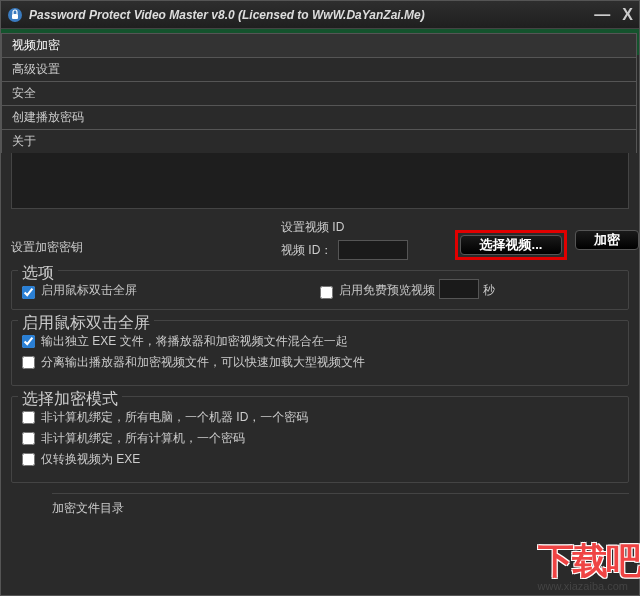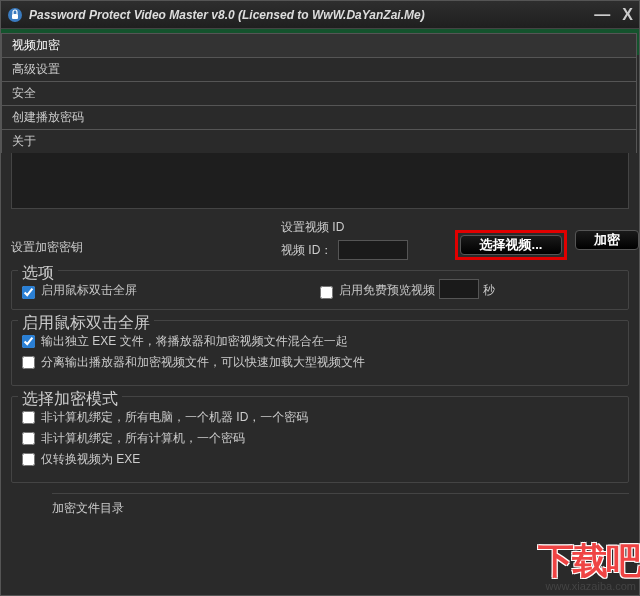--- a/index.html
+++ b/index.html
@@ -30,21 +30,21 @@
 .fieldset { border: 1px solid #444; border-radius: 2px; margin-top: 10px; padding: 8px 10px 10px 10px; position: relative; }
 .fieldset-legend { position: absolute; top: -8px; left: 6px; background: #2a2a2a; padding: 0 4px; font-size: 16px; color: #ccc; }
 .opt-line { display: flex; align-items: center; margin: 4px 0; font-size: 12px; color: #ccc; }
 .checkbox { width: 13px; height: 13px; margin-right: 6px; cursor: pointer; accent-color: #2a7fd4; }
 .opt-row-flex { display: flex; }
 .opt-half { flex: 1; display: flex; align-items: flex-end; }
 .sec-input { width: 40px; margin: 0 4px; }
 .dir-label { font-size: 12px; color: #ccc; margin-top: 10px; border-top: 1px solid #444; padding-top: 6px; margin-left: 41px; }
 .watermark { position: absolute; right: 0; bottom: 4px; text-align: right; pointer-events: none; }
 .wm-big { font-size: 36px; font-weight: 900; color: #ef4444; letter-spacing: -2px; text-shadow: 1px 1px 0 #fff, -1px -1px 0 #fff, 1px -1px 0 #fff, -1px 1px 0 #fff; }
-.wm-small { font-size: 11px; color: #444; margin-top: -6px; padding-right: 4px; }
+.wm-small { font-size: 11px; color: #444; margin-top: -6px; padding-right: 12px; }
 </style>
 </head>
 <body>
 
 <div class="window">
   <div class="titlebar">
     <span class="app-icon">
       <svg width="16" height="16" viewBox="0 0 16 16">
           <circle cx="8" cy="8" r="7" fill="#3a7bbf"></circle>
           <rect x="5" y="7" width="6" height="5" fill="#fff" rx="1"></rect>

